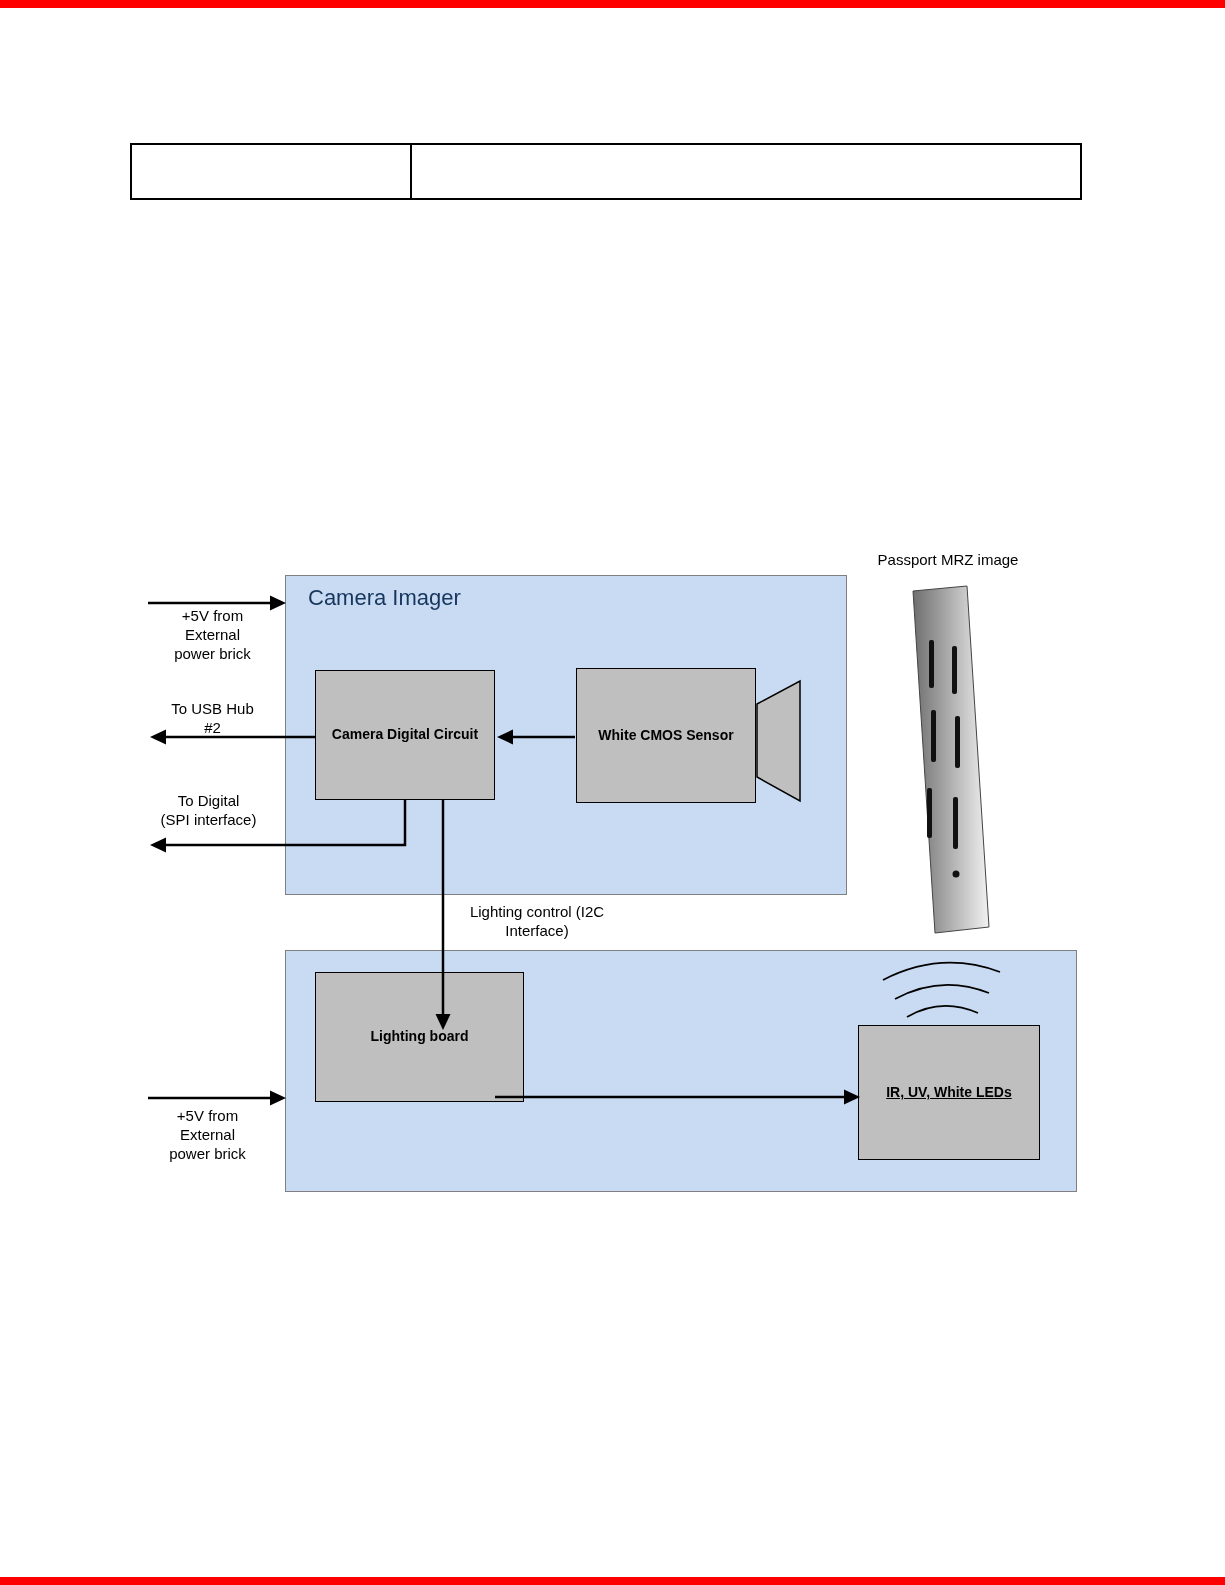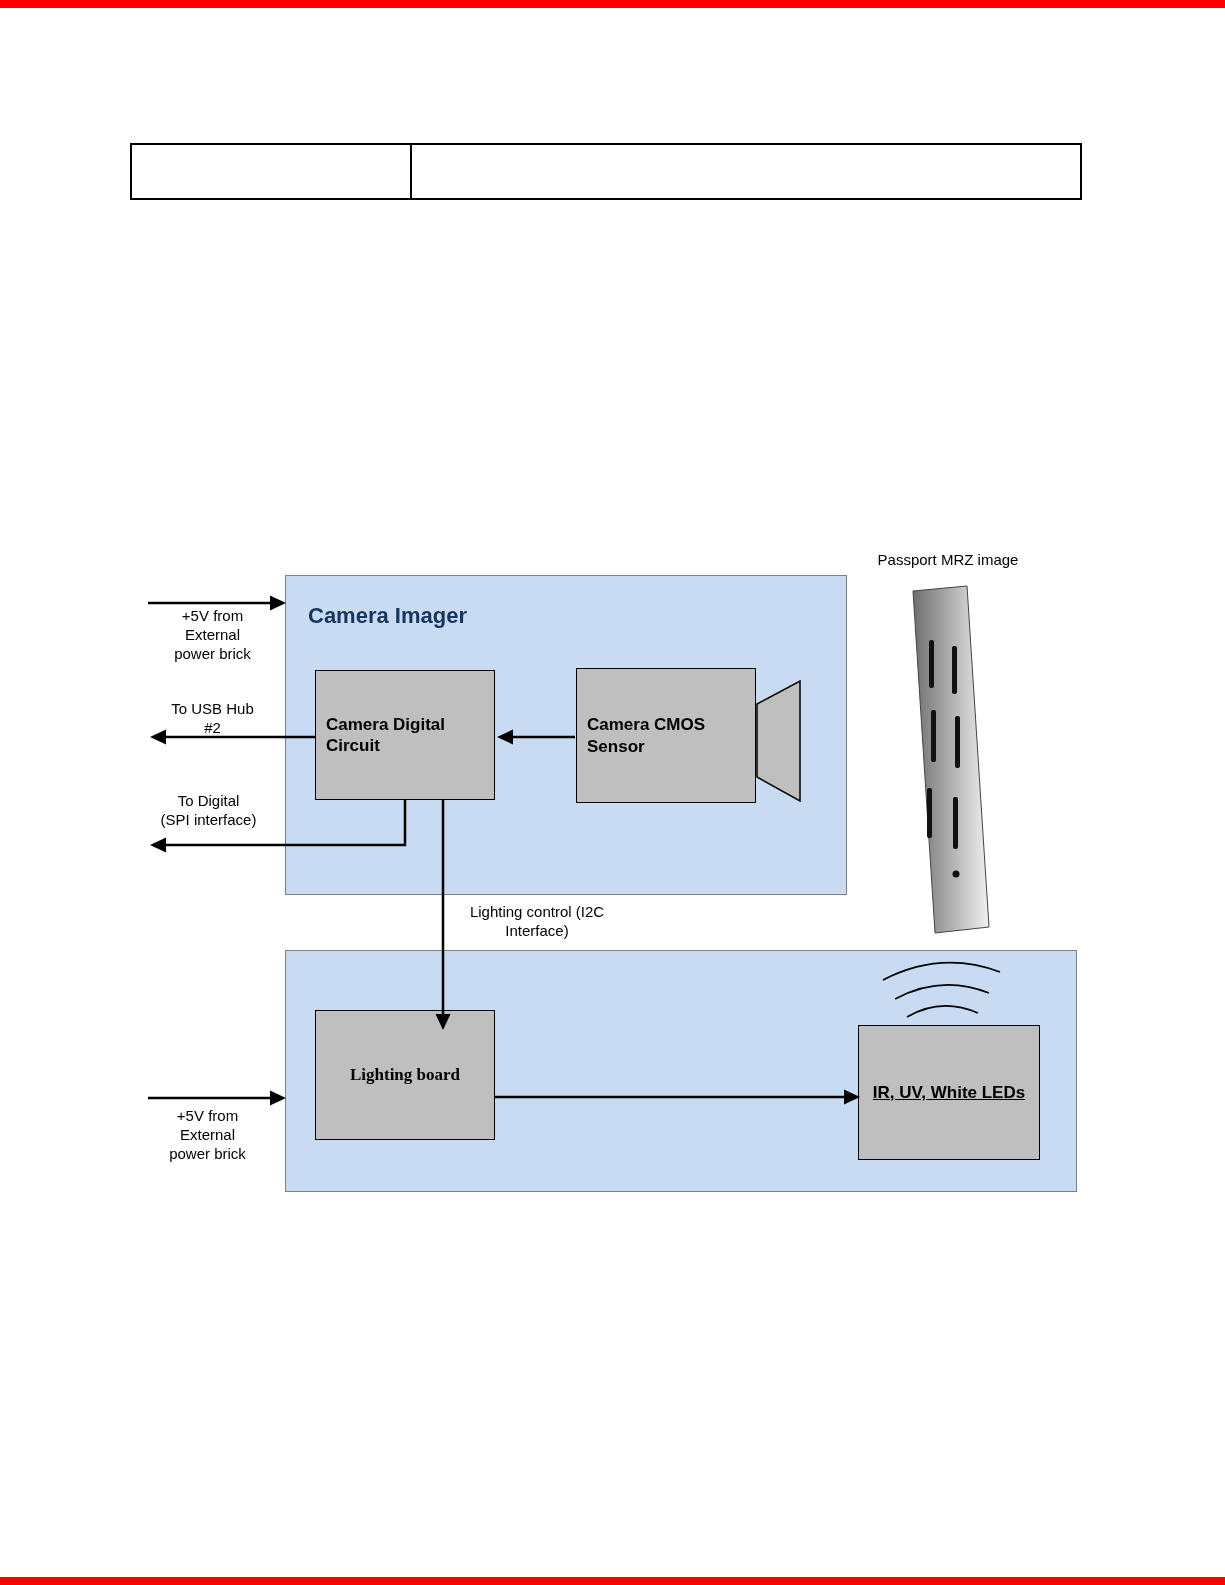--- a/index.html
+++ b/index.html
@@ -28,33 +28,33 @@
   .doc-table .cell.c2{flex:1;}
 
   .panel{
     position:absolute;background:var(--panel-fill);
     border:1.5px solid var(--panel-border);z-index:1;
   }
   .panel.camera-imager{left:285px;top:575px;width:560px;height:318px;}
   .panel.lighting{left:285px;top:950px;width:790px;height:240px;}
 
   .panel-title{
-    position:absolute;left:308px;top:603px;z-index:2;
-    font-size:22px;font-weight:bold;color:var(--title-color);
+    position:absolute;left:308px;top:585px;z-index:2;
+    font-size:22px;font-weight:normal;color:var(--title-color);
   }
 
   .gbox{
     position:absolute;background:var(--box-fill);border:1.5px solid var(--box-border);
-    display:flex;align-items:center;justify-content:center;text-align:left;
-    font-weight:bold;font-size:17px;line-height:1.25;z-index:2;padding:4px 10px;
+    display:flex;align-items:center;justify-content:center;text-align:right;
+    font-weight:bold;font-size:14px;line-height:1.25;z-index:2;padding:4px 10px;
     box-sizing:border-box;
   }
   .gbox.digital{left:315px;top:670px;width:180px;height:130px;}
   .gbox.cmos{left:576px;top:668px;width:180px;height:135px;}
-  .gbox.board{left:315px;top:1010px;width:180px;height:130px;font-family:Liberation Serif, serif;}
+  .gbox.board{left:315px;top:972px;width:209px;height:130px;}
   .gbox.leds{left:858px;top:1025px;width:182px;height:135px;text-decoration:underline;}
 
   .lbl{
     position:absolute;font-weight:normal;font-size:15px;line-height:1.25;
     text-align:center;white-space:pre-line;z-index:4;
   }
   .lbl.power-top{left:155px;top:607px;width:115px;}
   .lbl.usb-hub{left:155px;top:700px;width:115px;}
   .lbl.sounder{left:146px;top:792px;width:125px;}
   .lbl.lighting-control{left:448px;top:903px;width:178px;}
@@ -75,21 +75,21 @@
     <div class="cell c1"></div>
     <div class="cell c2"></div>
   </div>
 
   <div class="panel camera-imager"></div>
   <div class="panel lighting"></div>
 
   <div class="panel-title">Camera Imager</div>
 
   <div class="gbox digital">Camera Digital Circuit</div>
-  <div class="gbox cmos">Camera CMOS Sensor</div>
+  <div class="gbox cmos">White CMOS Sensor</div>
   <div class="gbox board">Lighting board</div>
   <div class="gbox leds">IR, UV, White LEDs</div>
 
   <svg class="overlay" width="1225" height="1585" viewBox="0 0 1225 1585">
     <defs>
       <linearGradient id="pgrad" x1="0" y1="0" x2="1" y2="0">
         <stop offset="0" stop-color="#6e6e6e"></stop>
         <stop offset="1" stop-color="#f2f2f2"></stop>
       </linearGradient>
     </defs>

